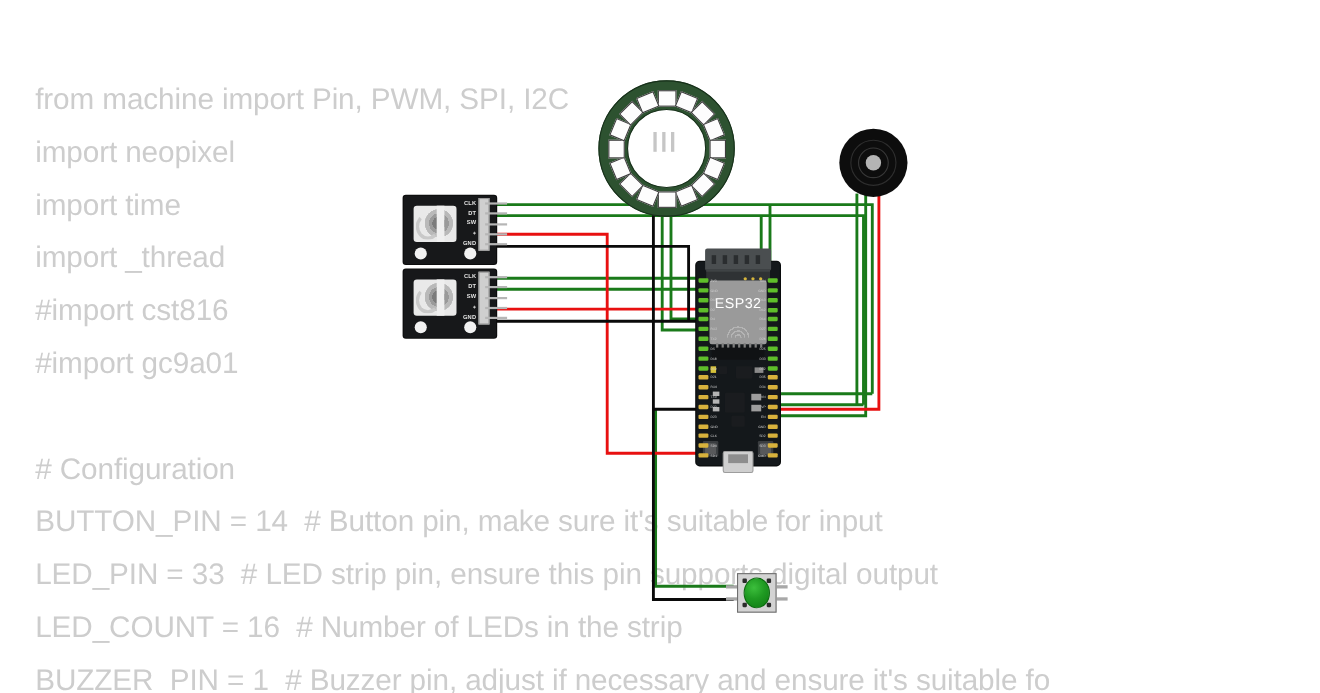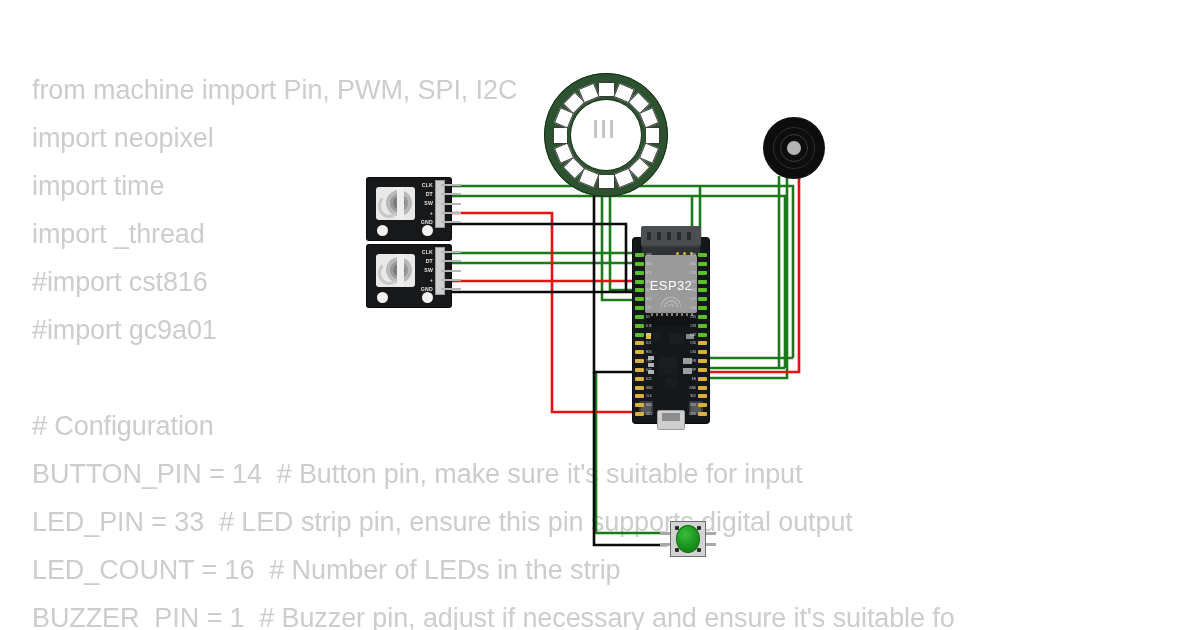--- a/index.html
+++ b/index.html
@@ -123,21 +123,21 @@
     background:#2f3234;border-top:2px solid #3f4345;
   }
   #esp-ant .gold{position:absolute;top:5px;width:3px;height:3px;background:#d6b53c;border-radius:50%;}
   #esp-can{
     position:absolute;left:12px;top:17px;width:52px;height:58px;
     background:#9a9a9a;border-radius:2px;
     display:flex;align-items:flex-start;justify-content:center;
   }
   #esp-can .lbl{
     color:#ffffff;font-size:13px;font-family:"Liberation Sans", sans-serif;
-    margin-top:23px;letter-spacing:0.4px;
+    margin-top:13px;letter-spacing:0.4px;
   }
   #esp-can .wifi{
     position:absolute;left:50%;top:36px;margin-left:-10px;width:20px;height:16px;
     background:
       radial-gradient(circle at 50% 100%, transparent 0 2px, #b4b4b4 2px 3.2px, transparent 3.2px),
       radial-gradient(circle at 50% 100%, transparent 0 5.5px, #b4b4b4 5.5px 6.7px, transparent 6.7px),
       radial-gradient(circle at 50% 100%, transparent 0 9px, #b4b4b4 9px 10.2px, transparent 10.2px);
   }
   #esp-ic{
     position:absolute;left:14px;top:77px;width:48px;height:12px;background:#101214;

